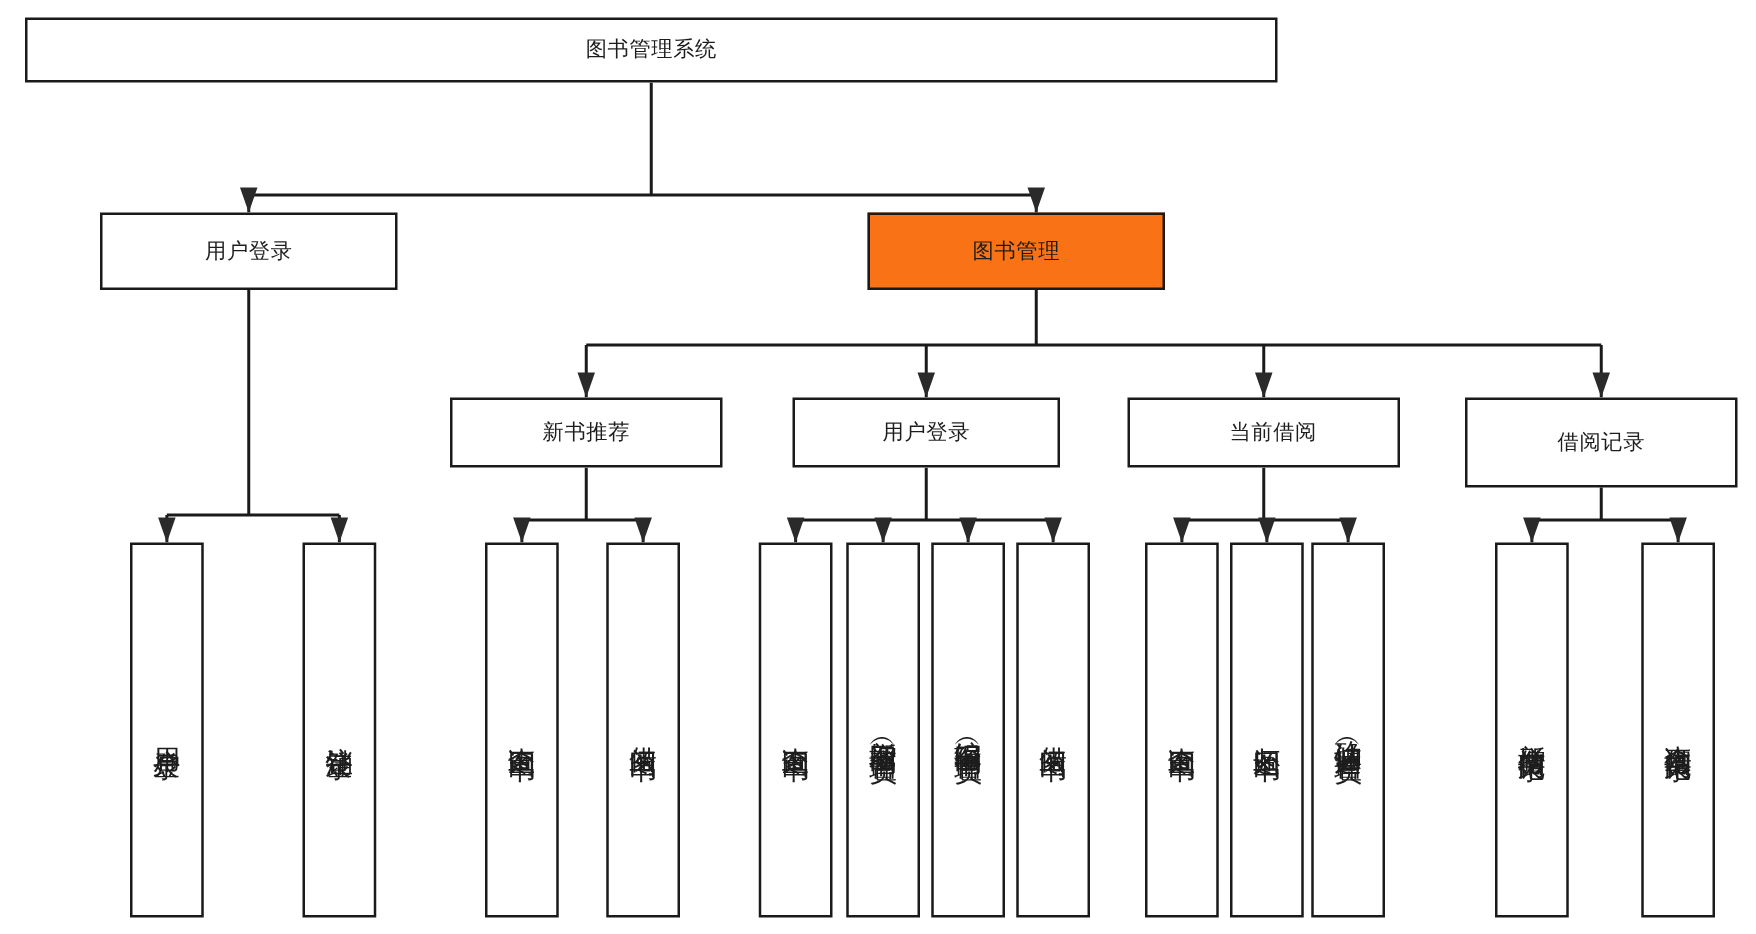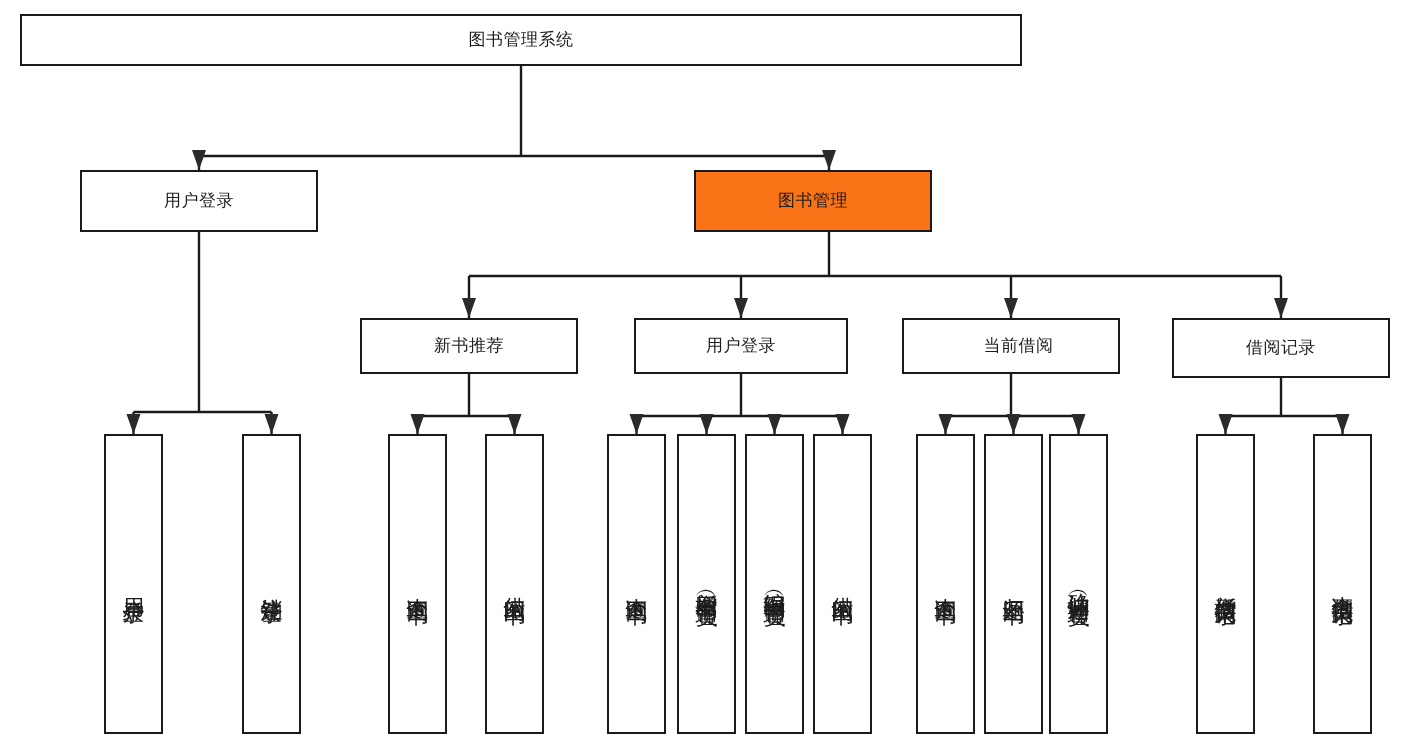--- a/index.html
+++ b/index.html
@@ -145,21 +145,21 @@
       </div>
       <div class="node-box" style="left: 360px; top: 318px; width: 218px; height: 56px; background: rgb(255, 255, 255); border-color: rgb(26, 26, 26);">
         <span class="node-label" style="color: rgb(29, 29, 29);">新书推荐</span>
       </div>
       <div class="node-box" style="left: 634px; top: 318px; width: 214px; height: 56px; background: rgb(255, 255, 255); border-color: rgb(26, 26, 26);">
         <span class="node-label" style="color: rgb(29, 29, 29);">用户登录</span>
       </div>
       <div class="node-box" style="left: 902px; top: 318px; width: 218px; height: 56px; background: rgb(255, 255, 255); border-color: rgb(26, 26, 26); padding-left: 15px;">
         <span class="node-label" style="color: rgb(29, 29, 29);">当前借阅</span>
       </div>
-      <div class="node-box" style="left: 1172px; top: 318px; width: 218px; height: 60px; background: rgb(255, 255, 255); border-color: rgb(26, 26, 26);">
+      <div class="node-box" style="left: 1172px; top: 318px; width: 218px; height: 72px; background: rgb(255, 255, 255); border-color: rgb(26, 26, 26);">
         <span class="node-label" style="color: rgb(29, 29, 29);">借阅记录</span>
       </div>
       <div class="node-box vertical" style="left: 104px; top: 434px; width: 59px; height: 300px; background: rgb(255, 255, 255); border-color: rgb(26, 26, 26);">
         <span class="node-label" style="color: rgb(29, 29, 29);">用户登录</span>
       </div>
       <div class="node-box vertical" style="left: 242px; top: 434px; width: 59px; height: 300px; background: rgb(255, 255, 255); border-color: rgb(26, 26, 26);">
         <span class="node-label" style="color: rgb(29, 29, 29);">注销登录</span>
       </div>
       <div class="node-box vertical" style="left: 388px; top: 434px; width: 59px; height: 300px; background: rgb(255, 255, 255); border-color: rgb(26, 26, 26);">
         <span class="node-label" style="color: rgb(29, 29, 29);">查询图书</span>

